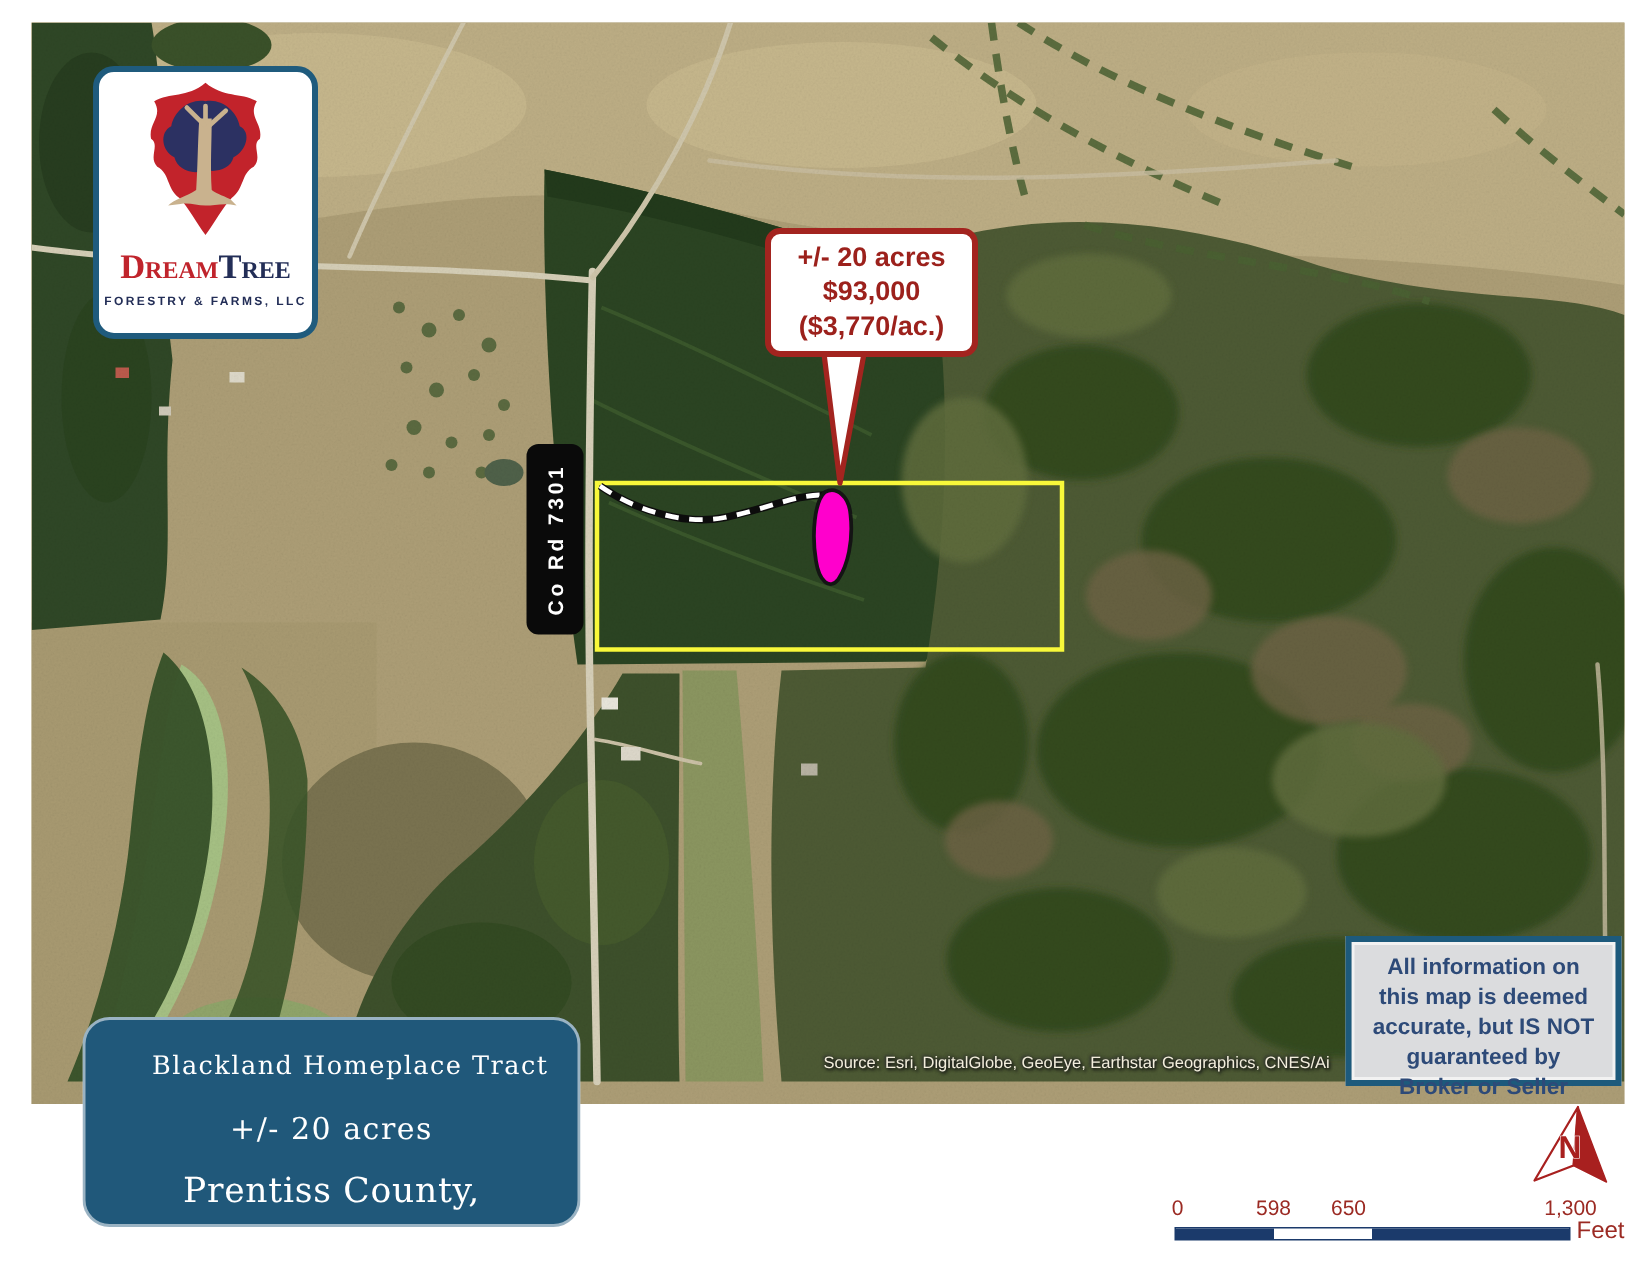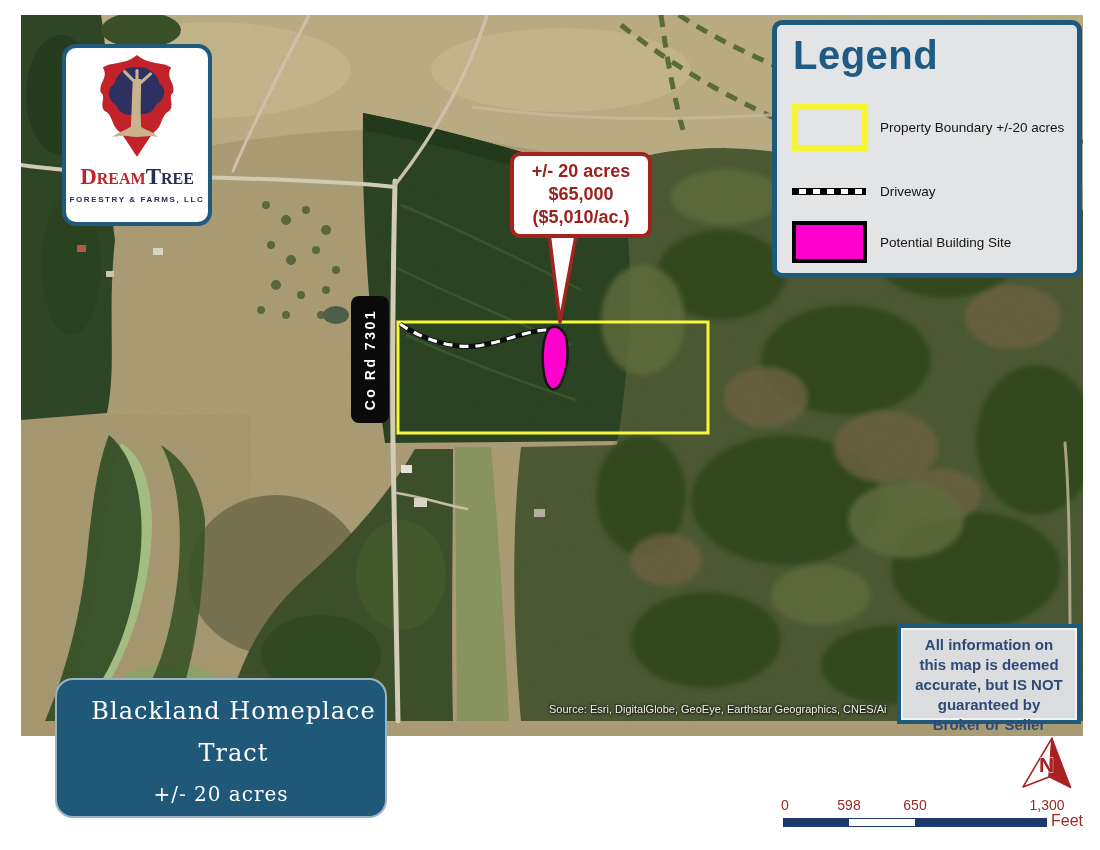--- a/index.html
+++ b/index.html
@@ -41,21 +41,21 @@
 
   
   .disclaimer{position:absolute;left:897px;top:624px;width:184px;height:100px;box-sizing:border-box;background:#dbdcde;
     border:4px solid #1d5a7c;box-shadow:inset 0 0 0 2px #f2f2f2;text-align:center;color:#2d4a78;font-weight:bold;
     font-size:15px;line-height:20px;padding-top:7px;}
 
   
   .title-box{position:absolute;left:55px;top:678px;width:332px;height:140px;box-sizing:border-box;background:#20587a;
     border:2px solid rgba(255,255,255,.55);border-radius:18px;text-align:center;color:#fff;
     font-family:"DejaVu Serif",serif;padding-top:10px;}
-  .title-box .l1{font-size:24px;line-height:42px;letter-spacing:1px;padding-left:25px;}
+  .title-box .l1{font-size:17px;line-height:42px;letter-spacing:1px;padding-left:25px;}
   .title-box .l2{font-size:20px;line-height:40px;letter-spacing:1px;}
   .title-box .l3{font-size:23px;line-height:44px;letter-spacing:.5px;}
 
   
   .scalebar{position:absolute;left:783px;top:797px;width:300px;height:40px;color:#9b2a23;}
   .scalebar .tick{position:absolute;top:0;font-size:14px;transform:translateX(-50%);}
   .scalebar .bar{position:absolute;left:0;top:21px;width:264px;height:9px;box-sizing:border-box;border:1.5px solid #1b3a6b;
     background:linear-gradient(90deg,#1b3a6b 0 25%,#ffffff 25% 50%,#1b3a6b 50% 100%);}
   .scalebar .unit{position:absolute;left:268px;top:15px;font-size:16px;}
 
@@ -190,50 +190,41 @@
     <div class="attribution">
       <div>Source: Esri, DigitalGlobe, GeoEye, Earthstar Geographics, CNES/Ai</div>
     </div>
 
     <div class="road-label">
       <span>Co Rd 7301</span>
     </div>
 
     <div class="callout">
       <div>+/- 20 acres</div>
-      <div>$65,000</div>
-      <div>($5,010/ac.)</div>
+      <div>$93,000</div>
+      <div>($3,770/ac.)</div>
     </div>
 
     <div class="logo">
       <div class="mark">
         <svg width="104" height="112" viewBox="0 0 100 108">
           <path d="M50,3 C38,13 27,9 17,15 C23,25 13,29 15,39 C21,43 13,51 19,57 C27,61 25,71 33,77 C39,83 44,93 50,101 C56,93 61,83 67,77 C75,71 73,61 81,57 C87,51 79,43 85,39 C87,29 77,25 83,15 C73,9 62,13 50,3 Z" fill="#c2232b"></path>
           <path d="M50,15 C60,13 70,21 72,31 C80,35 76,47 68,51 C66,59 56,61 50,59 C42,63 32,59 30,51 C22,47 20,35 28,31 C30,21 40,13 50,15 Z" fill="#2c3162"></path>
           <path d="M46,26 C45,42 45,58 44,72 C38,76 30,78 26,82 L34,81 C40,80 44,82 50,82 C56,82 62,80 70,82 L66,78 C60,75 56,74 54,72 C53,56 54,42 54,26 Z" fill="#c9b28e"></path>
           <g stroke="#c9b28e" stroke-width="3" stroke-linecap="round">
             <path d="M49,30 L38,19"></path>
               <path d="M52,31 L63,21"></path>
               <path d="M50,27 L50,18"></path>
           </g>
         </svg>
       </div>
       <div class="brand"><span class="red">Dream</span><span class="navy">Tree</span></div>
       <div class="sub">FORESTRY &amp; FARMS, LLC</div>
     </div>
 
-    <div class="legend">
-      <h1>Legend</h1>
-      <div class="sw-boundary"></div>
-      <span class="label" style="top:102px">Property Boundary +/-20 acres</span>
-      <div class="sw-driveway"></div>
-      <span class="label" style="top:166px">Driveway</span>
-      <div class="sw-site"></div>
-      <span class="label" style="top:217px">Potential Building Site</span>
-    </div>
 
   </div>
 
   <div class="disclaimer">
     <div>All information on</div>
     <div>this map is deemed</div>
     <div>accurate, but IS NOT</div>
     <div>guaranteed by</div>
     <div>Broker or Seller</div>
   </div>
@@ -246,19 +237,19 @@
 
   <svg class="north" width="70" height="70" viewBox="0 0 70 70">
     <polygon points="37,8 8,57 34,47" fill="#ffffff" stroke="#a8201f" stroke-width="1.5" stroke-linejoin="round"></polygon>
     <polygon points="37,8 34,47 56,58" fill="#a8201f" stroke="#a8201f" stroke-width="1" stroke-linejoin="round"></polygon>
     <text x="24" y="42" font-size="21" font-weight="bold" fill="#a8201f" stroke="#ffffff" stroke-width="0.8" paint-order="stroke" font-family="Liberation Sans, sans-serif">N</text>
   </svg>
 
   <div class="scalebar">
     <span class="tick" style="left:2px">0</span>
     <span class="tick" style="left:66px">598</span>
-    <span class="tick" style="left:132px">650</span>
+    <span class="tick" style="left:116px">650</span>
     <span class="tick" style="left:264px">1,300</span>
     <div class="bar"></div>
     <span class="unit">Feet</span>
   </div>
 
 </div>
 
 </body></html>

